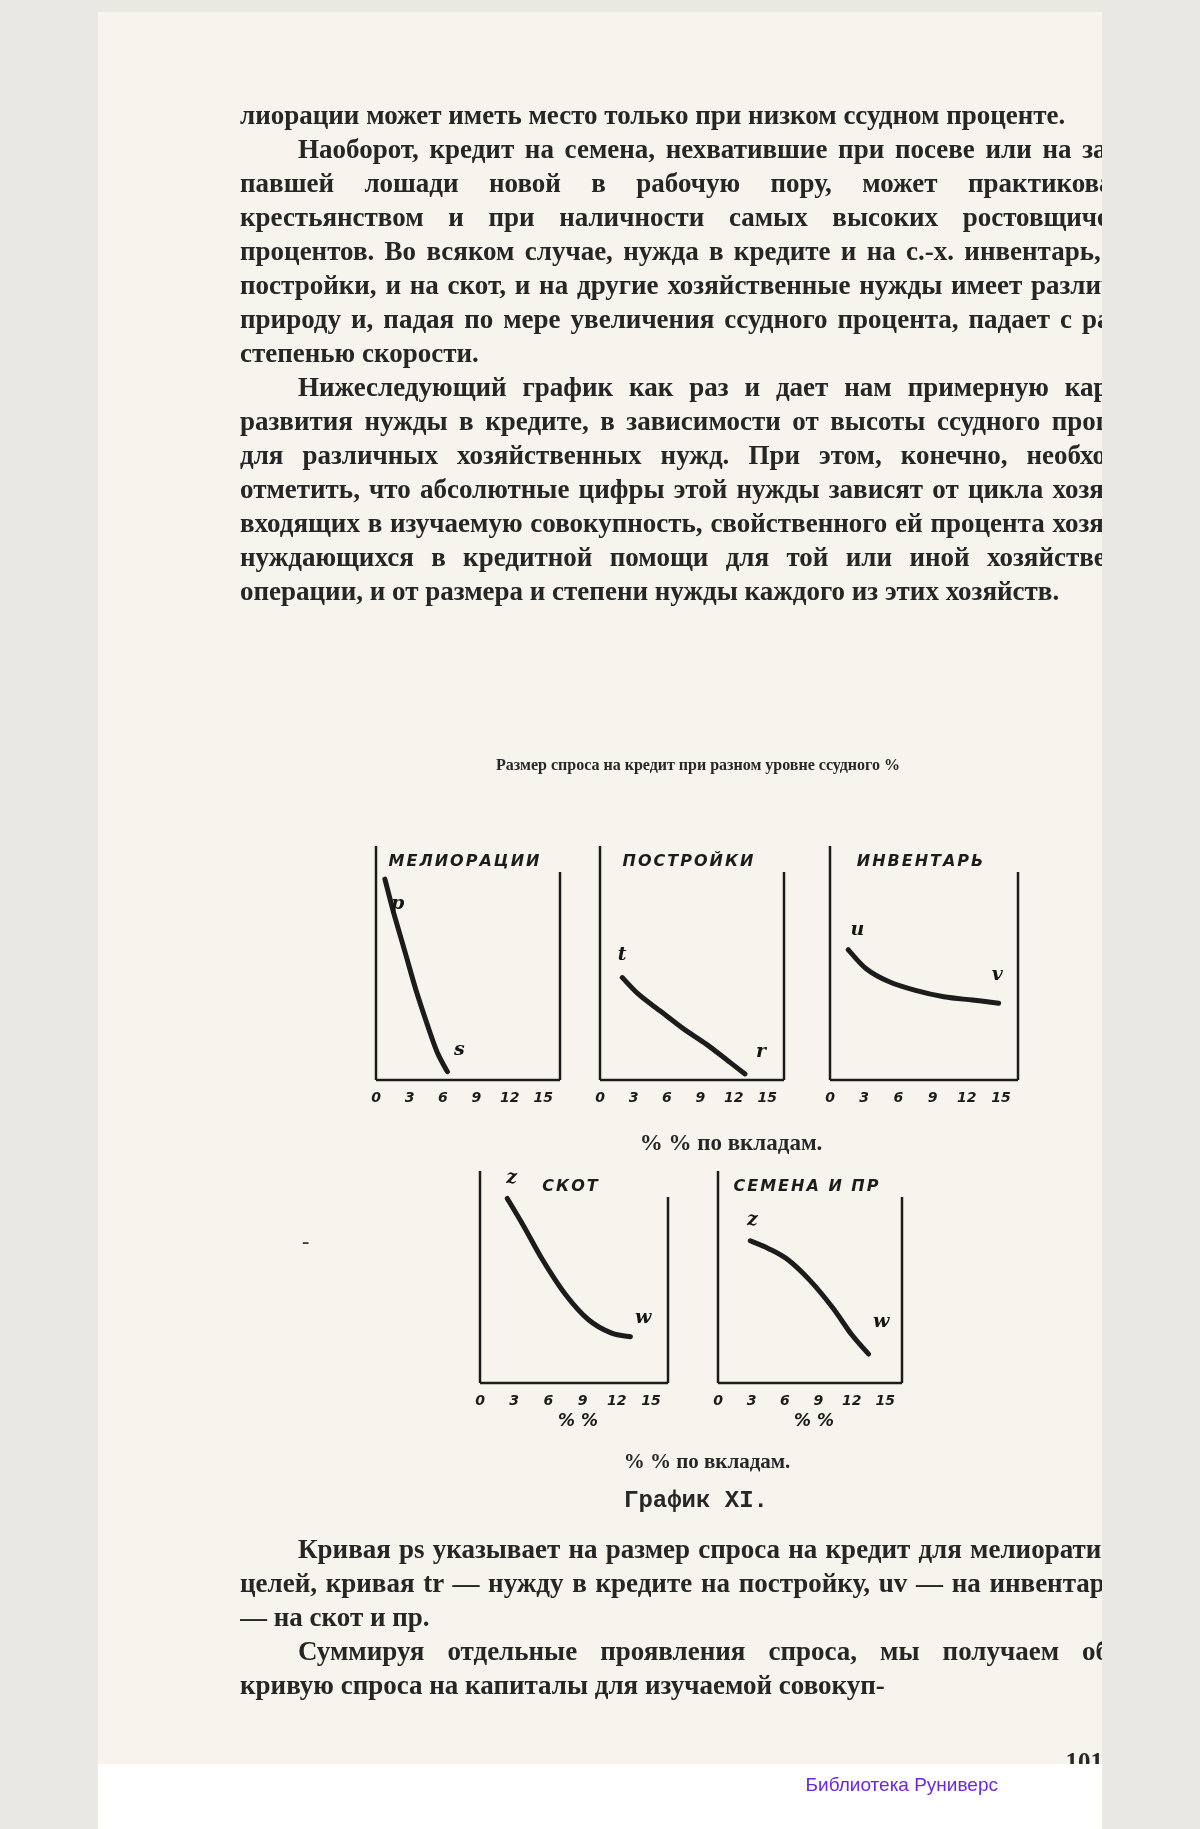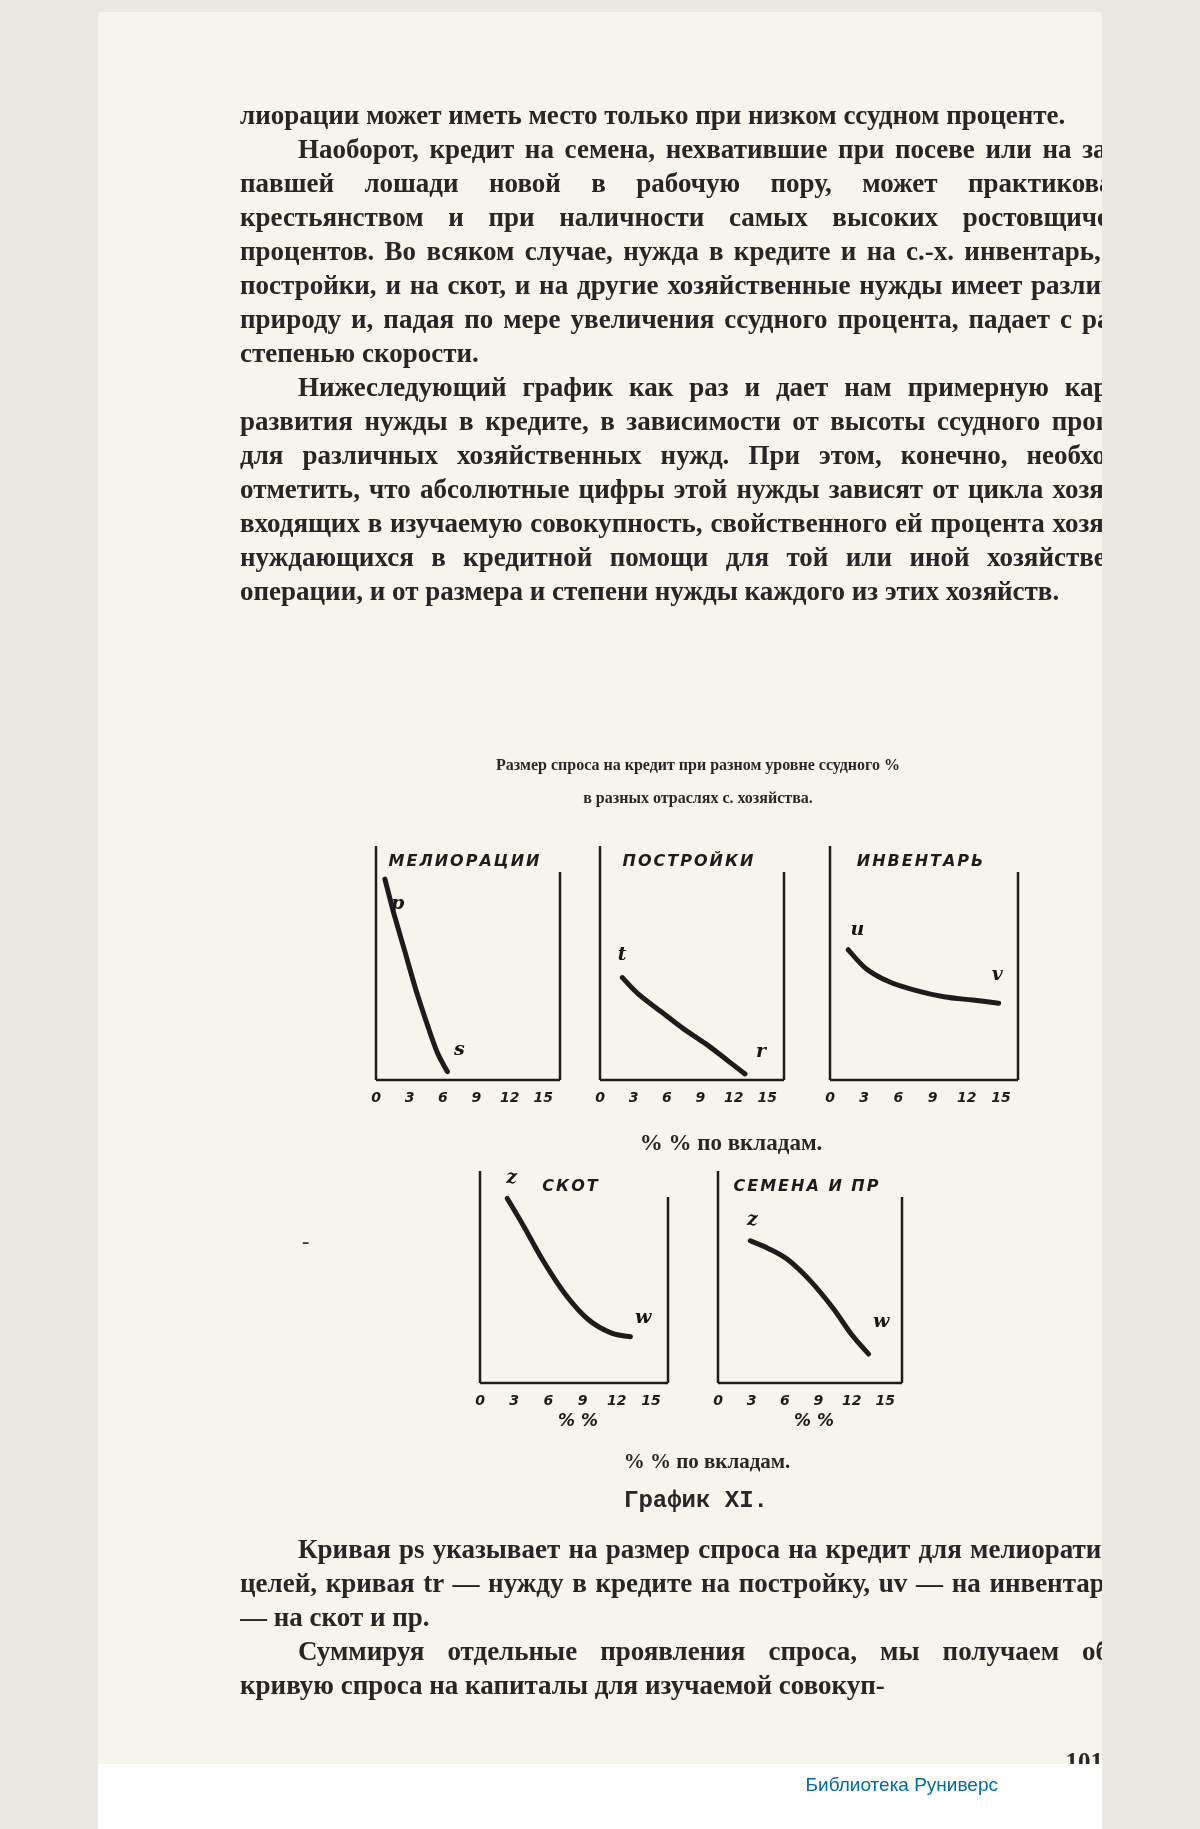--- a/index.html
+++ b/index.html
@@ -40,38 +40,37 @@
   .axis-caption.small { font-size:21px; }
   .unit-label {
     position:absolute; text-align:center; font-size:17px; font-style:italic;
     font-weight:bold; font-family:"DejaVu Sans", sans-serif; color:#1c1c1c;
   }
   .figure-label { position:absolute; left:298px; width:600px; top:1475px; text-align:center; font-size:24px; font-weight:600;font-family:Liberation Mono, monospace; }
   .page-number { position:absolute; top:1736px; left:905px; width:100px; text-align:right; font-size:25px; font-weight:600; }
   .bottom-strip { position:absolute; left:0; top:1752px; width:100%; height:77px; background:#ffffff; }
   .watermark {
     position:absolute; top:10px; right:104px;
-    font-family:"Liberation Sans", sans-serif; font-size:19px; color:#0369a1;
+    font-family:"Liberation Sans", sans-serif; font-size:19px; color:#6d28d9;
   }
   .margin-mark { position:absolute; left:204px; top:1216px; font-size:22px; font-weight:700; color:#3a3a3a; }
 </style>
 </head>
 <body>
 
 <div class="page">
 
   <div class="body-text top">
     <p class="noindent">лиорации может иметь место только при низком ссудном проценте.</p>
     <p>Наоборот, кредит на семена, нехватившие при посеве или на замену павшей лошади новой в рабочую пору, может практиковаться крестьянством и при наличности самых высоких ростовщических процентов. Во всяком случае, нужда в кредите и на с.-х. инвентарь, и на постройки, и на скот, и на другие хозяйственные нужды имеет различную природу и, падая по мере увеличения ссудного процента, падает с разной степенью скорости.</p>
     <p>Нижеследующий график как раз и дает нам примерную картину развития нужды в кредите, в зависимости от высоты ссудного процента для различных хозяйственных нужд. При этом, конечно, необходимо отметить, что абсолютные цифры этой нужды зависят от цикла хозяйств, входящих в изучаемую совокупность, свойственного ей процента хозяйств, нуждающихся в кредитной помощи для той или иной хозяйственной операции, и от размера и степени нужды каждого из этих хозяйств.</p>
   </div>
 
   <div class="fig-caption">
     <div>Размер спроса на кредит при разном уровне ссудного %</div>
-    <div>в разных отраслях с. хозяйства.</div>
   </div>
 
   <div class="chart" style="left:268px; top:830px; width:212px; height:272px;">
       <svg width="212" height="272" viewBox="0 0 212 272">
         <line x1="10" y1="4" x2="10" y2="238" stroke="#1c1c1c" stroke-width="2.5"></line>
         <line x1="10" y1="238" x2="194" y2="238" stroke="#1c1c1c" stroke-width="2.5"></line>
         <line x1="194" y1="30" x2="194" y2="238" stroke="#1c1c1c" stroke-width="2.5"></line>
         <text x="99" y="24" text-anchor="middle" class="chart-title">МЕЛИОРАЦИИ</text>
         <text x="10.0" y="260" text-anchor="middle" class="tick-label">0</text>
         <text x="43.5" y="260" text-anchor="middle" class="tick-label">3</text>

